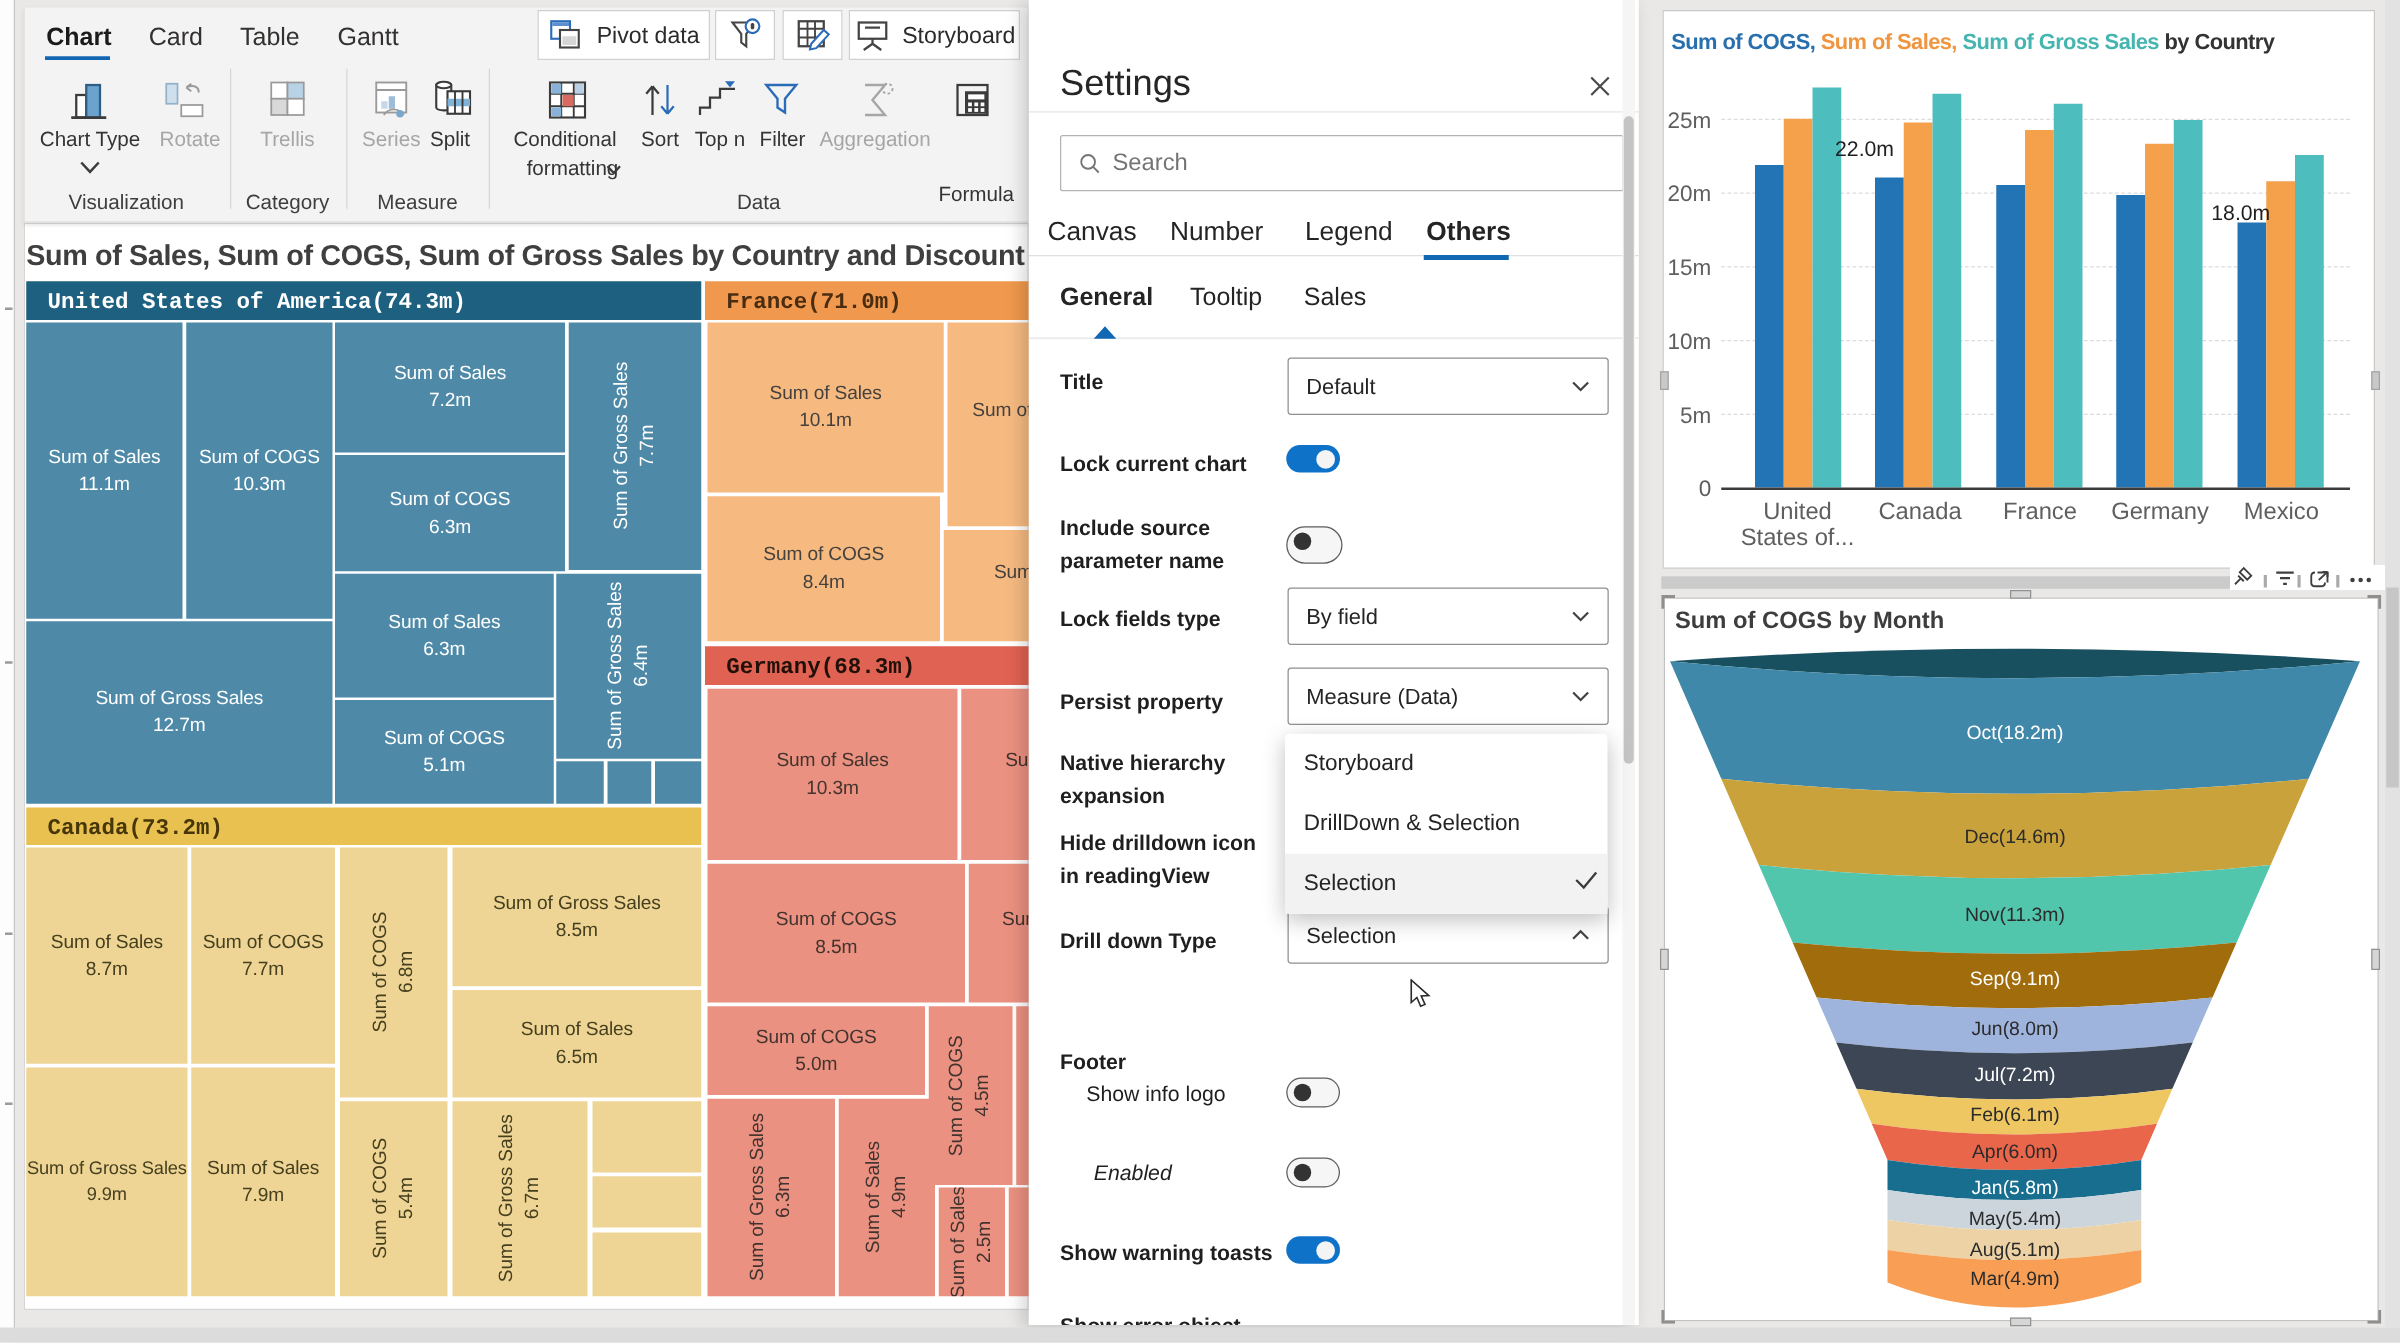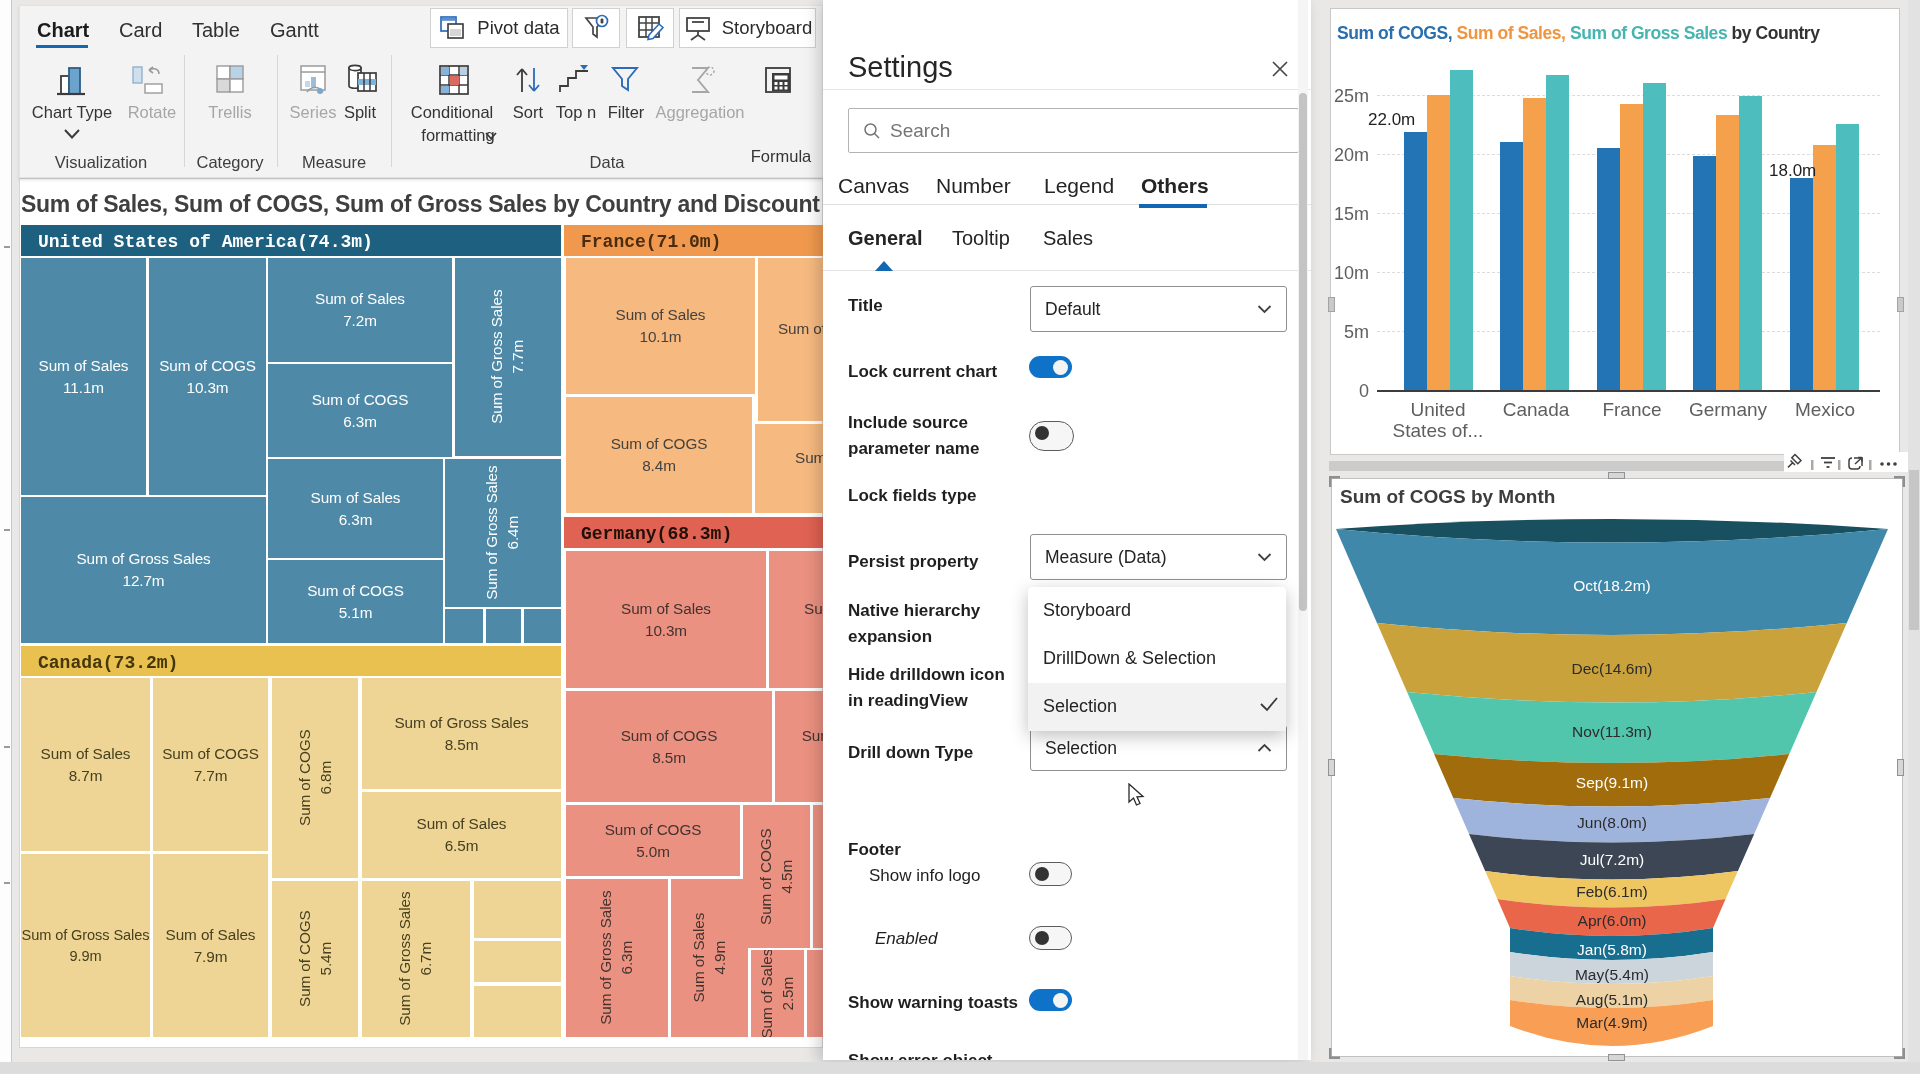--- a/index.html
+++ b/index.html
@@ -299,21 +299,21 @@
   <div class="bar" style="left:1643px;top:83px;height:307px;background:#4dbdbd;"></div>
   <div class="bar" style="left:1693px;top:156px;height:234px;background:#2274b5;"></div>
   <div class="bar" style="left:1716px;top:115px;height:275px;background:#f5a04b;"></div>
   <div class="bar" style="left:1739px;top:96px;height:294px;background:#4dbdbd;"></div>
   <div class="bar" style="left:1790px;top:178px;height:212px;background:#2274b5;"></div>
   <div class="bar" style="left:1813px;top:145px;height:245px;background:#f5a04b;"></div>
   <div class="bar" style="left:1836px;top:124px;height:266px;background:#4dbdbd;"></div>
 
   <div class="abs" style="left:1377px;top:390px;width:503px;height:2px;background:#3c3c3c;"></div>
 
-  <div class="abs" style="left:1368px;top:110px;font-size:17px;color:#1f1f1f;">22.0m</div>
+  <div class="abs" style="left:1468px;top:110px;font-size:17px;color:#1f1f1f;">22.0m</div>
   <div class="abs" style="left:1769px;top:161px;font-size:17px;color:#1f1f1f;">18.0m</div>
 
   <div class="xlab" style="left:1378px;top:399px;">United</div>
   <div class="xlab" style="left:1378px;top:420px;">States of...</div>
   <div class="xlab" style="left:1476px;top:399px;">Canada</div>
   <div class="xlab" style="left:1572px;top:399px;">France</div>
   <div class="xlab" style="left:1668px;top:399px;">Germany</div>
   <div class="xlab" style="left:1765px;top:399px;">Mexico</div>
 </div>
 
@@ -430,20 +430,23 @@
         <path d="M1.5 2 L7.5 8 L13.5 2" fill="none" stroke="#424242" stroke-width="1.8"></path>
       </svg></div>
 
   <div class="plabel" style="left:25px;top:359px;">Lock current chart</div>
   <div class="tg tgon" style="top:356px;"></div>
 
   <div class="plabel" style="left:25px;top:410px;">Include source<br>parameter name</div>
   <div class="tg tgoff" style="top:421px;height:30px;width:45px;border-radius:16px;"></div>
 
   <div class="plabel" style="left:25px;top:483px;">Lock fields type</div>
+  <div class="dd" style="top:470px;">By field<svg class="chev" width="15" height="10" viewBox="0 0 15 10">
+        <path d="M1.5 2 L7.5 8 L13.5 2" fill="none" stroke="#424242" stroke-width="1.8"></path>
+      </svg></div>
 
   <div class="plabel" style="left:25px;top:549px;">Persist property</div>
   <div class="dd" style="top:534px;">Measure (Data)<svg class="chev" width="15" height="10" viewBox="0 0 15 10">
         <path d="M1.5 2 L7.5 8 L13.5 2" fill="none" stroke="#424242" stroke-width="1.8"></path>
       </svg></div>
 
   <div class="plabel" style="left:25px;top:598px;">Native hierarchy<br>expansion</div>
   <div class="plabel" style="left:25px;top:662px;">Hide drilldown icon<br>in readingView</div>
 
   <div class="plabel" style="left:25px;top:740px;">Drill down Type</div>

